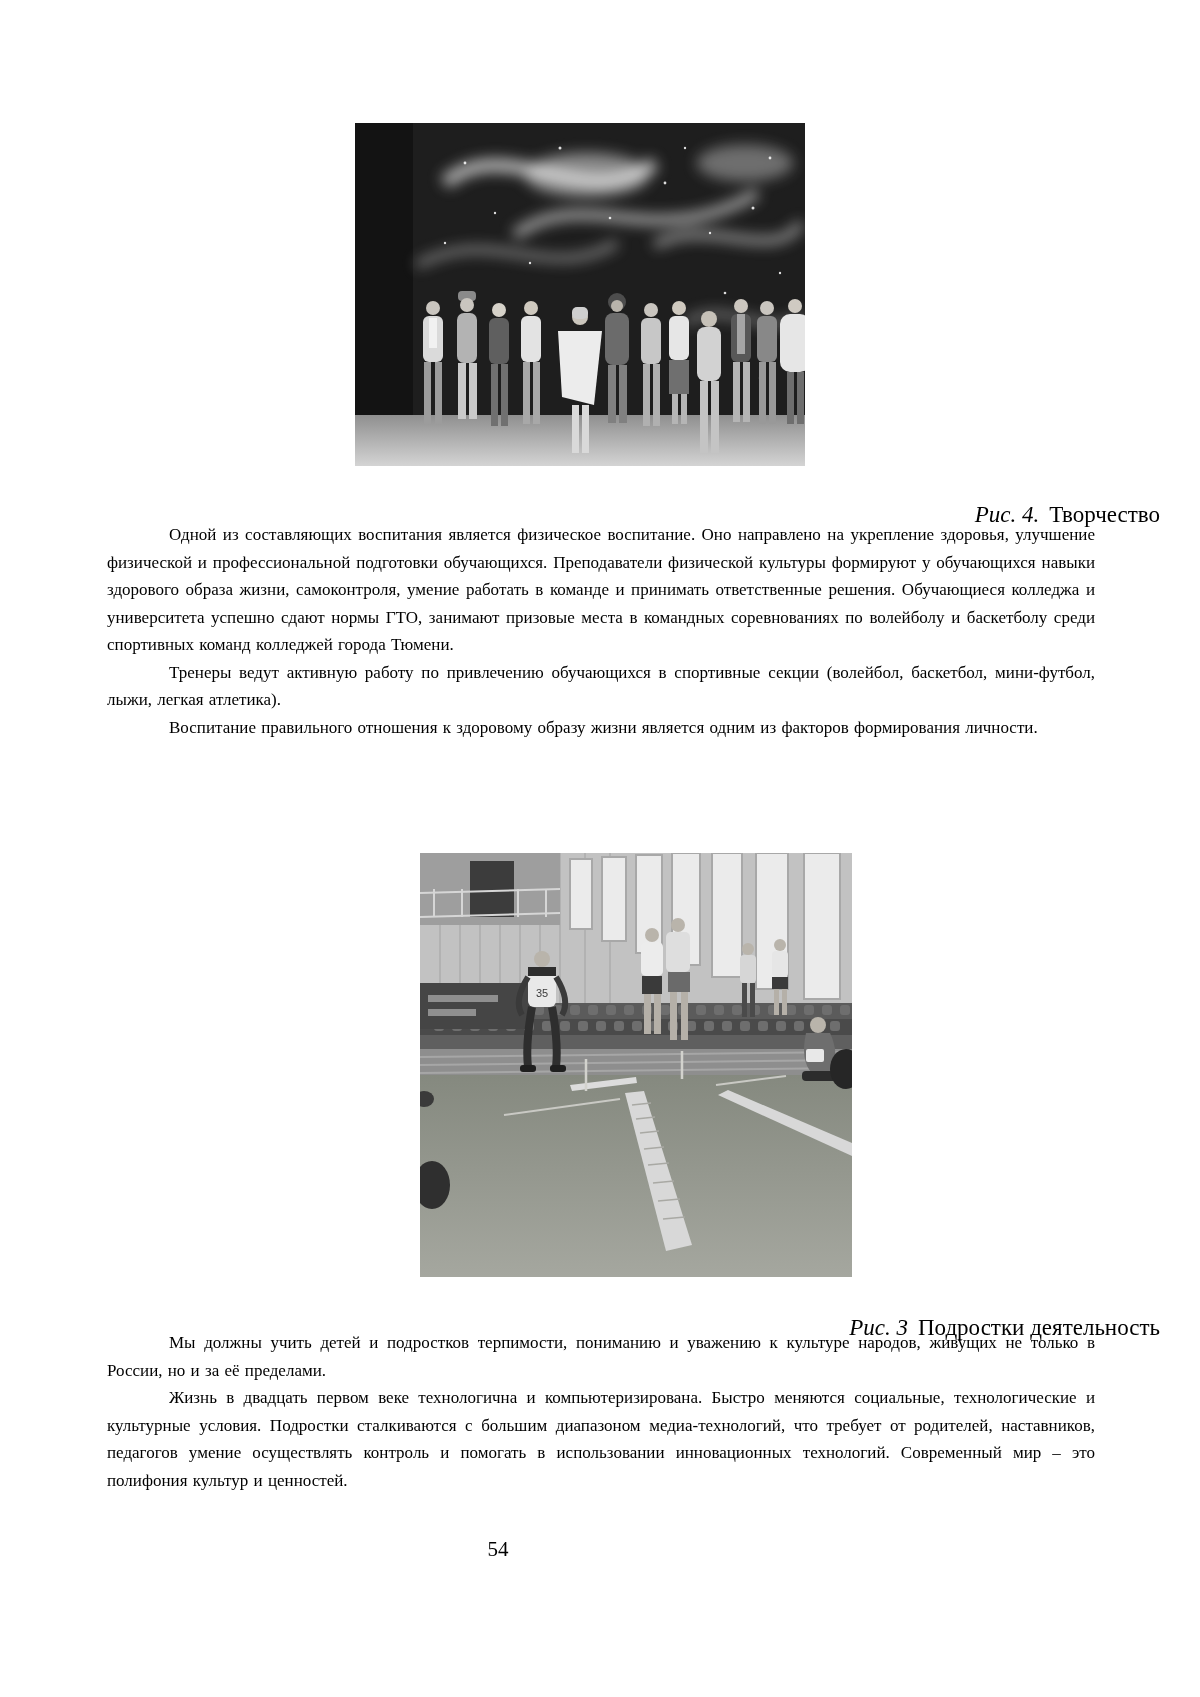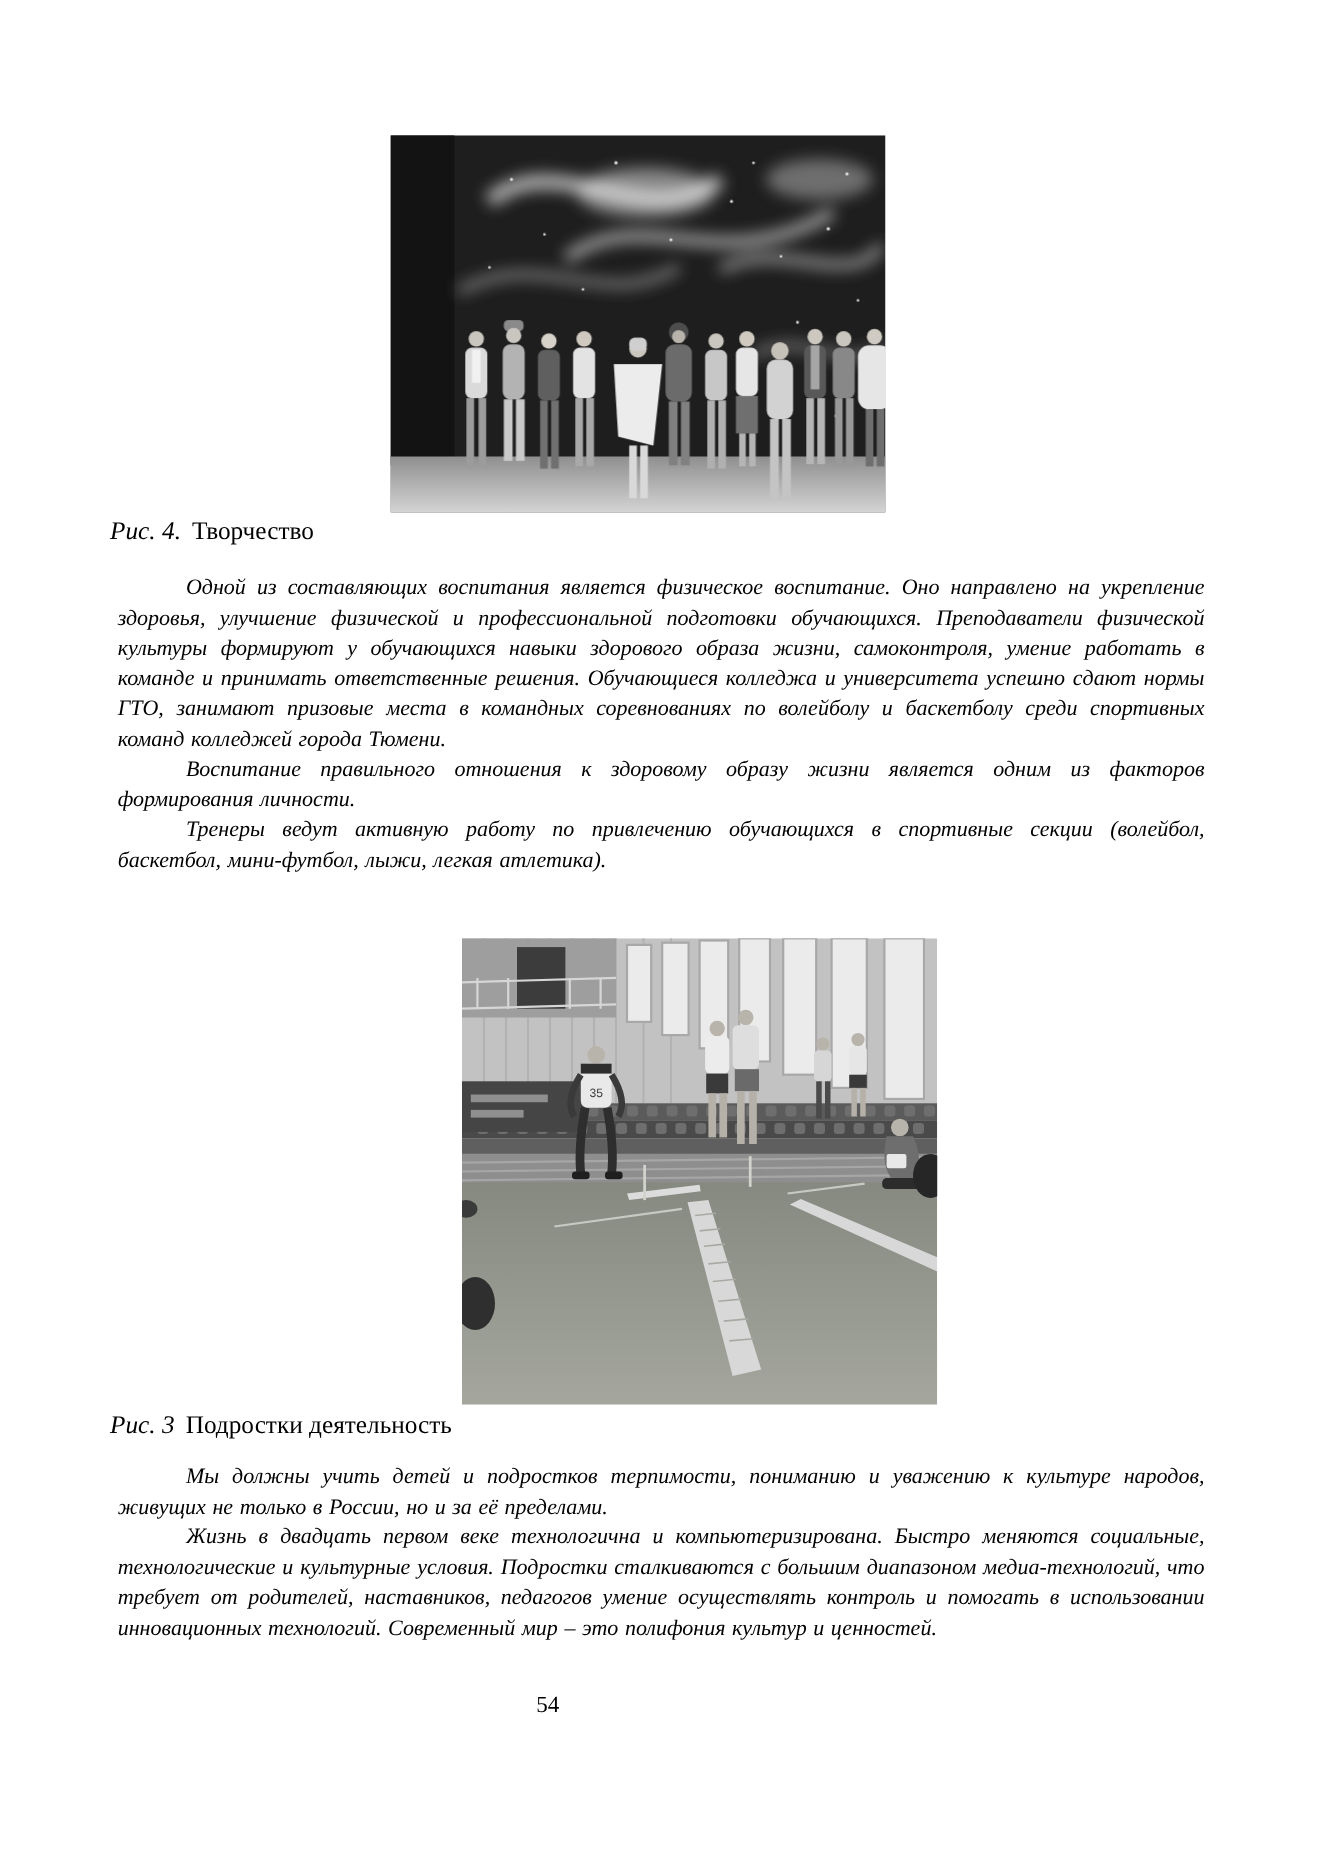--- a/index.html
+++ b/index.html
@@ -18,39 +18,39 @@
   }
   .figure {
     position: absolute;
     display: block;
   }
   .figure svg { display: block; }
   .caption {
     position: absolute;
     left: 100px;
     width: 1060px;
-    text-align: left;
+    text-align: right;
     font-size: 23px;
     line-height: 30px;
     white-space: nowrap;
+    margin-top: 32px;
   }
   .cap-label {
     font-style: italic;
     margin-right: 10px;
   }
   .text-block {
     position: absolute;
     left: 107px;
     width: 988px;
-    font-size: 20px;
+    font-size: 17px;
     line-height: 27.5px;
     text-align: justify;
     text-align-last: left;
     word-spacing: 1px;
-    font-style: italic;
   }
   .text-block p {
     margin: 0;
     text-indent: 62px;
   }
   .page-number {
     position: absolute;
     left: 0;
     width: 996px;
     text-align: center;
@@ -187,22 +187,22 @@
       </g>
     </svg>
   </div>
 
   <div class="caption" style="top:468px;">
     <span class="cap-label">Рис. 4.</span><span>Творчество</span>
   </div>
 
   <div class="text-block" style="top:521px;">
     <p>Одной из составляющих воспитания является физическое воспитание. Оно направлено на укрепление здоровья, улучшение физической и профессиональной подготовки обучающихся. Преподаватели физической культуры формируют у обучающихся навыки здорового образа жизни, самоконтроля, умение работать в команде и принимать ответственные решения. Обучающиеся колледжа и университета успешно сдают нормы ГТО, занимают призовые места в командных соревнованиях по волейболу и баскетболу среди спортивных команд колледжей города Тюмени.</p>
+    <p>Тренеры ведут активную работу по привлечению обучающихся в спортивные секции (волейбол, баскетбол, мини-футбол, лыжи, легкая атлетика).</p>
     <p>Воспитание правильного отношения к здоровому образу жизни является одним из факторов формирования личности.</p>
-    <p>Тренеры ведут активную работу по привлечению обучающихся в спортивные секции (волейбол, баскетбол, мини-футбол, лыжи, легкая атлетика).</p>
   </div>
 
   <div class="figure" style="left:420px; top:853px; width:344px; height:424px;">
     <svg width="432" height="424" viewBox="0 0 432 424">
       <defs>
         <linearGradient id="floor2" x1="0" y1="0" x2="0" y2="1">
           <stop offset="0" stop-color="#85897f"></stop>
             <stop offset="1" stop-color="#a5a79f"></stop>
         </linearGradient>
       </defs>

